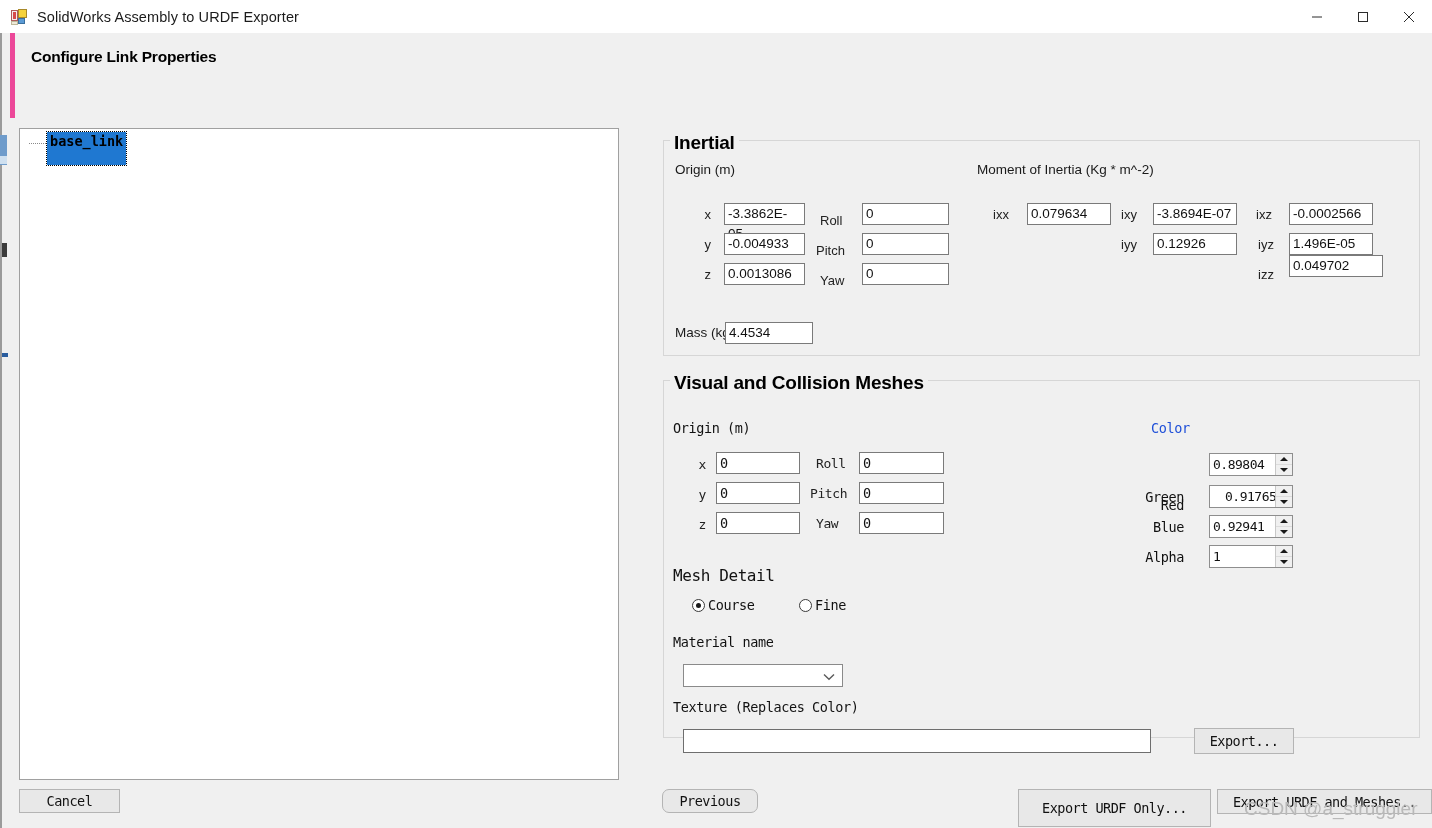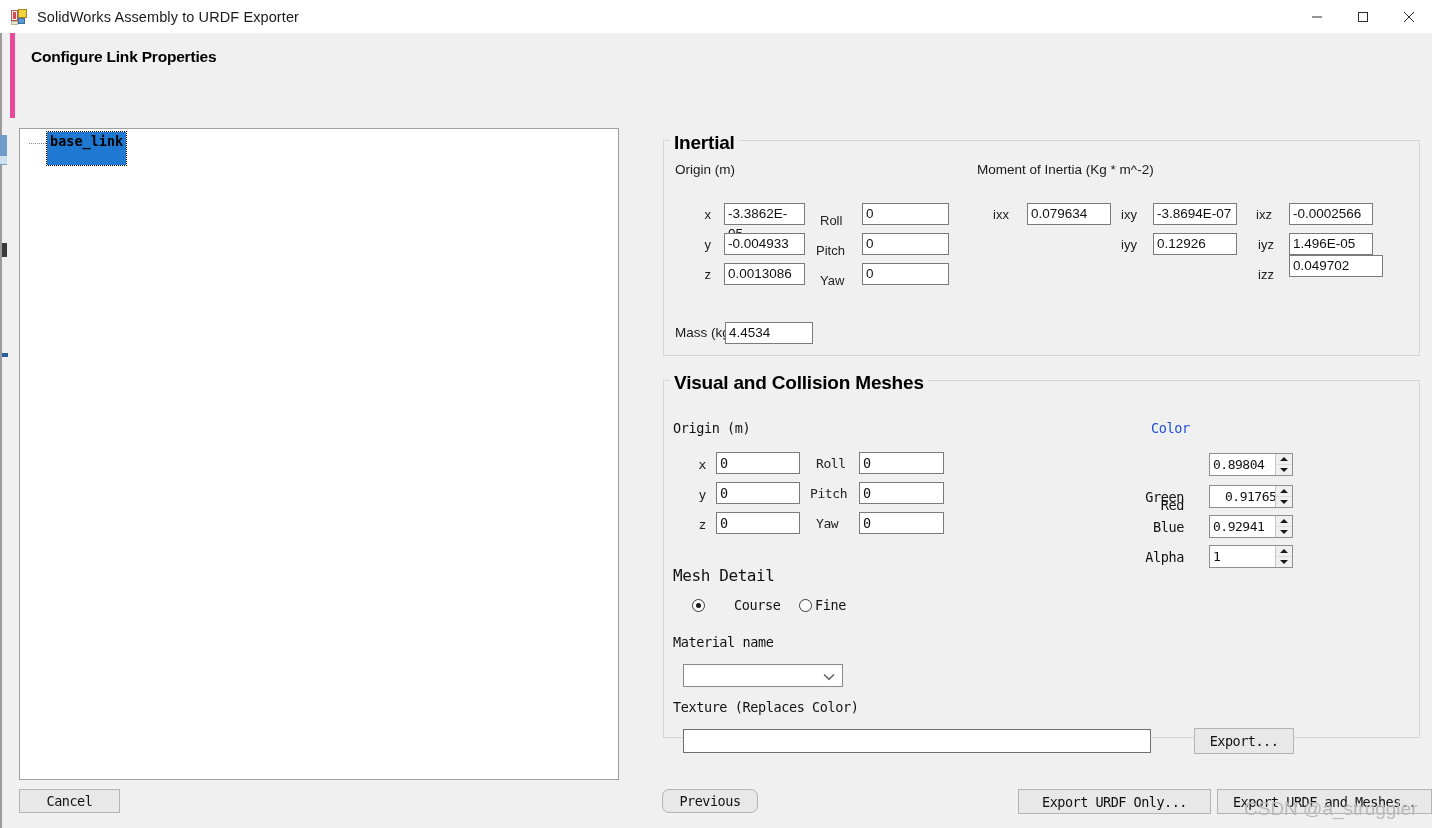--- a/index.html
+++ b/index.html
@@ -199,21 +199,21 @@
   .tri-u { width:0;height:0;border-left:4px solid transparent;border-right:4px solid transparent;border-bottom:4px solid #1a1a1a; }
   .tri-d { width:0;height:0;border-left:4px solid transparent;border-right:4px solid transparent;border-top:4px solid #1a1a1a; }
   #c-red   { left: 545px; top: 72px; }
   #c-green { left: 545px; top: 104px; padding-left: 12px; }
   #c-blue  { left: 545px; top: 134px; }
   #c-alpha { left: 545px; top: 164px; }
 
   
   #lbl-mesh-detail { position:absolute; left: 9px; top: 185px; font-size:16px; color:#111; }
   .radio-row { position:absolute; display:flex; align-items:center; font-size:13.5px; color:#111; }
-  #rad-course { left: 28px; top: 216px; gap: 26px; }
+  #rad-course { left: 28px; top: 216px; }
   #rad-fine   { left: 135px; top: 216px; }
   .radio {
     width: 13px; height: 13px; border-radius: 50%;
     border: 1px solid #3a3a3a; background: #fff;
     margin-right: 3px; position: relative; flex: 0 0 auto;
   }
   .radio.on:after {
     content:''; position:absolute; left:3px; top:3px; width:5px; height:5px;
     border-radius:50%; background:#1a1a1a;
   }
@@ -238,21 +238,21 @@
   
   .btn {
     background: #e8e8e8; border: 1px solid #b4b4b4;
     font-family:"DejaVu Sans Mono","Liberation Mono",monospace;
     font-size: 13.5px; color: #111; letter-spacing:-0.5px;
     display:flex; align-items:center; justify-content:center;
     position:absolute; white-space:nowrap; overflow:hidden;
   }
   #btn-cancel { left: 19px; top: 789px; width: 101px; height: 24px; }
   #btn-previous { left: 662px; top: 789px; width: 96px; height: 24px; border-radius: 7px; }
-  #btn-export-urdf { left: 1018px; top: 789px; width: 193px; height: 25px; }
+  #btn-export-urdf { left: 1018px; top: 789px; width: 193px; height: 38px; }
   #btn-export-meshes { left: 1217px; top: 789px; width: 215px; height: 25px; }
 
   
   #watermark {
     position:absolute; left: 1244px; top: 798px;
     font-family:"Liberation Sans", sans-serif;
     font-size: 19px; color: #b9b9b9; font-weight: 500;
     white-space: nowrap; letter-spacing: 0px;
     pointer-events: none;
   }

